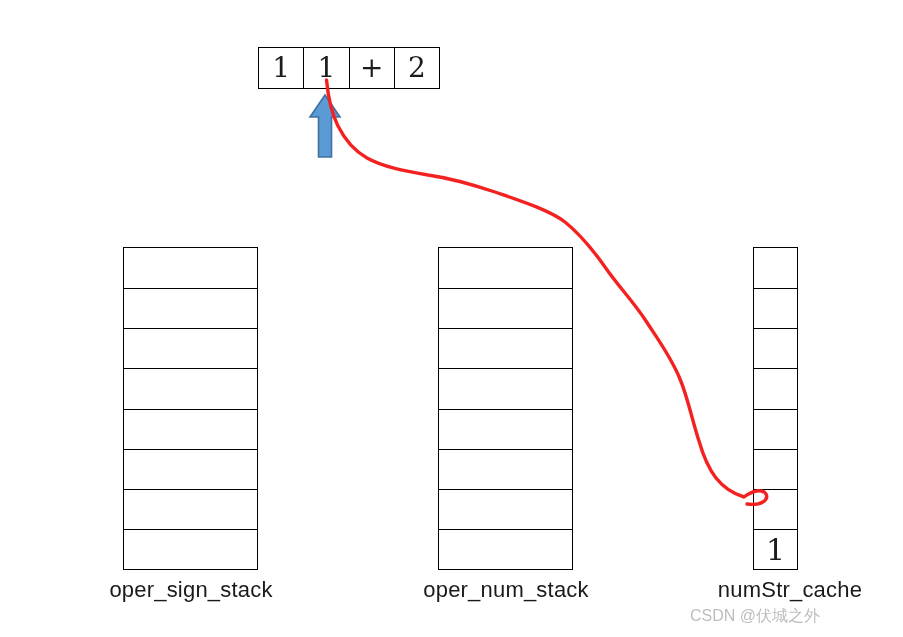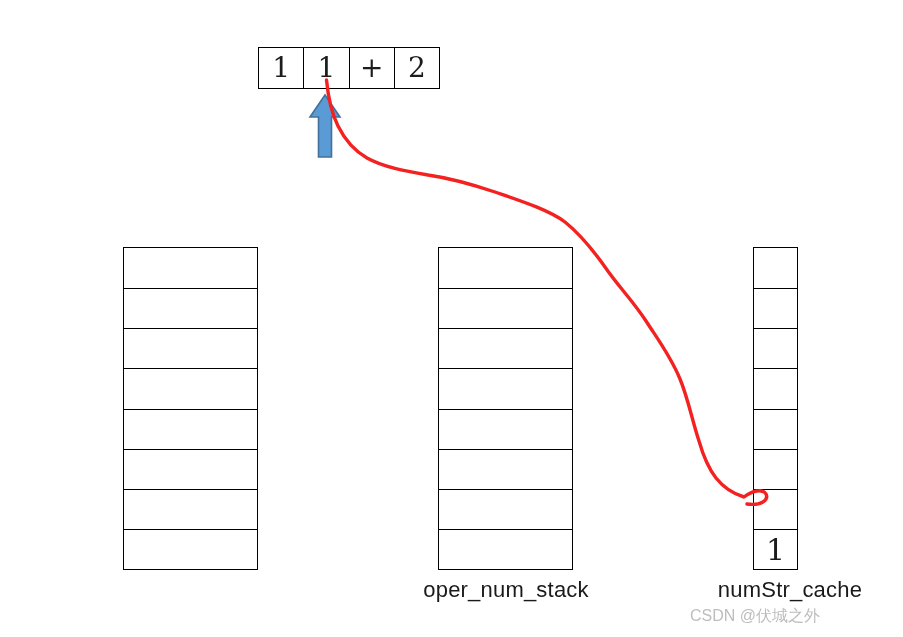--- a/index.html
+++ b/index.html
@@ -124,20 +124,21 @@
       <div class="stack-cell"></div>
       <div class="stack-cell"></div>
       <div class="stack-cell"></div>
       <div class="stack-cell"></div>
       <div class="stack-cell"></div>
       <div class="stack-cell"></div>
       <div class="stack-cell"></div>
       <div class="stack-cell">1</div>
     </div>
 
+  <div class="stack-label" id="label-sign">oper_sign_stack</div>
   <div class="stack-label" id="label-num">oper_num_stack</div>
   <div class="stack-label" id="label-cache">numStr_cache</div>
 
   <div class="watermark">CSDN @伏城之外</div>
 
   <svg class="overlay" width="903" height="637" viewBox="0 0 903 637">
 
     <polygon class="blue-arrow" points="325,95 310,117 318.5,117 318.5,157 331.5,157 331.5,117 340,117"></polygon>
 
     <path class="red-curve" d="M 326.5 80

